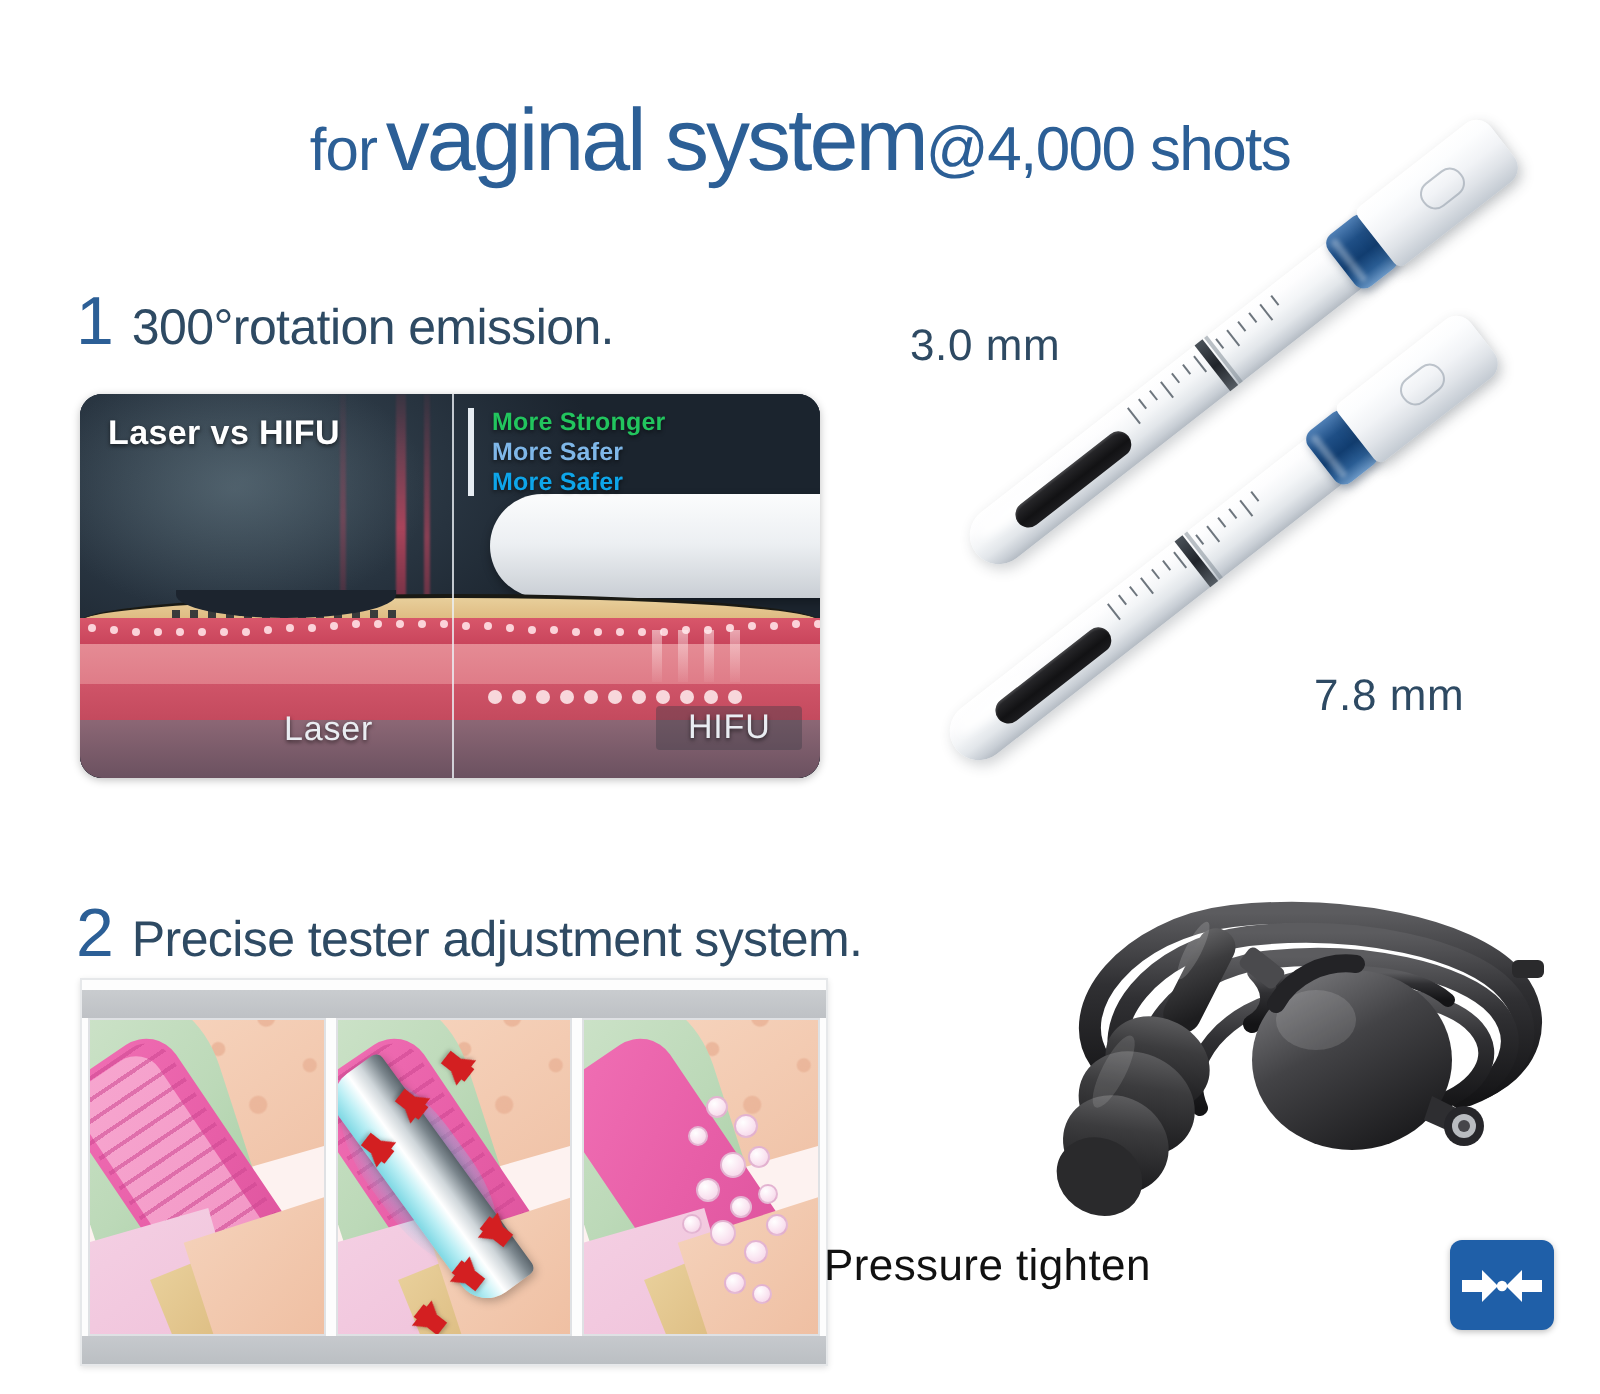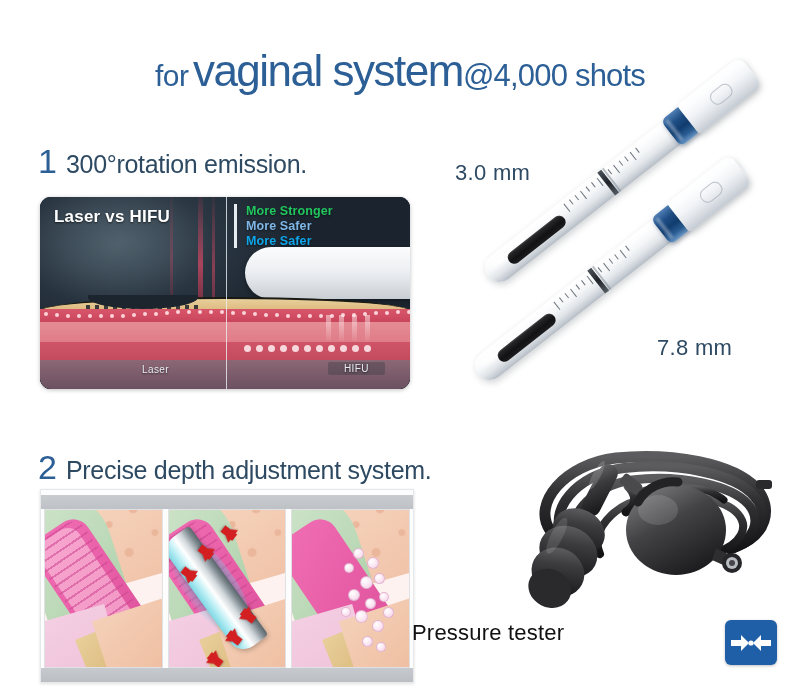--- a/index.html
+++ b/index.html
@@ -201,21 +201,21 @@
     position: absolute;
     left: 205px; top: 50px;
     width: 175px; height: 52px;
     background: linear-gradient(180deg, #fbfcfd 0%, #eceff2 48%, #c9ced4 100%);
     border-radius: 26px 6px 6px 26px;
     box-shadow: 0 2px 5px rgba(0,0,0,.3);
   }
   .lvh-cap {
     position: absolute;
     bottom: 14px;
-    font-size: 10px;
+    font-size: 17px;
     color: #e9edf2;
     letter-spacing: .4px;
     text-shadow: 0 1px 2px rgba(0,0,0,.6);
   }
   #lvh-cap-laser { left: 102px; }
   #lvh-cap-hifu  { left: 288px; background: rgba(60,60,70,.4); padding: 1px 16px; border-radius: 2px; }
 
   
   .mm-label {
     position: absolute;
@@ -651,21 +651,21 @@
     </div>
   <div class="wand-ring-dark"></div>
   <div class="wand-seam"></div>
   <div class="wand-blue"></div>
   <div class="wand-handle">
     <div class="wand-btn"></div>
   </div>
 </div>
 
 <div class="heading" id="heading-2">
-  <span class="num">2</span><span class="txt">Precise depth adjustment system.</span>
+  <span class="num">2</span><span class="txt">Precise tester adjustment system.</span>
 </div>
 
 <div class="anat">
   <div class="anat-topbar"></div>
   <div class="anat-botbar"></div>
 
   <div class="panels">
 
     <div class="panel">
       <div class="t-peach-tr"></div>
@@ -776,21 +776,21 @@
       <ellipse cx="138" cy="92" rx="20" ry="15" fill="rgba(255,255,255,.13)"></ellipse>
       <path d="M196,130 L214,139 L210,150 L192,142 Z" fill="#2e2e31"></path>
       <circle cx="212" cy="145" r="10" fill="#26262a"></circle>
       <circle cx="212" cy="145" r="6" fill="#b9bcc0"></circle>
       <circle cx="212" cy="145" r="3" fill="#46464a"></circle>
       <path d="M118,84 C126,70 142,62 158,64" fill="none" stroke="#232326" stroke-width="9" stroke-linecap="round"></path>
     </g>
   </svg>
 </div>
 
-<div class="pt-label">Pressure tester</div>
+<div class="pt-label">Pressure tighten</div>
 
 <div class="tighten-icon">
   <svg width="42" height="20" viewBox="0 0 42 20">
     <path d="M1,7 L11,7 L11,2 L19,10 L11,18 L11,13 L1,13 Z" fill="#ffffff"></path>
     <circle cx="21" cy="10" r="2.6" fill="#ffffff"></circle>
     <path d="M41,7 L31,7 L31,2 L23,10 L31,18 L31,13 L41,13 Z" fill="#ffffff"></path>
   </svg>
 </div>
 
 </body></html>

